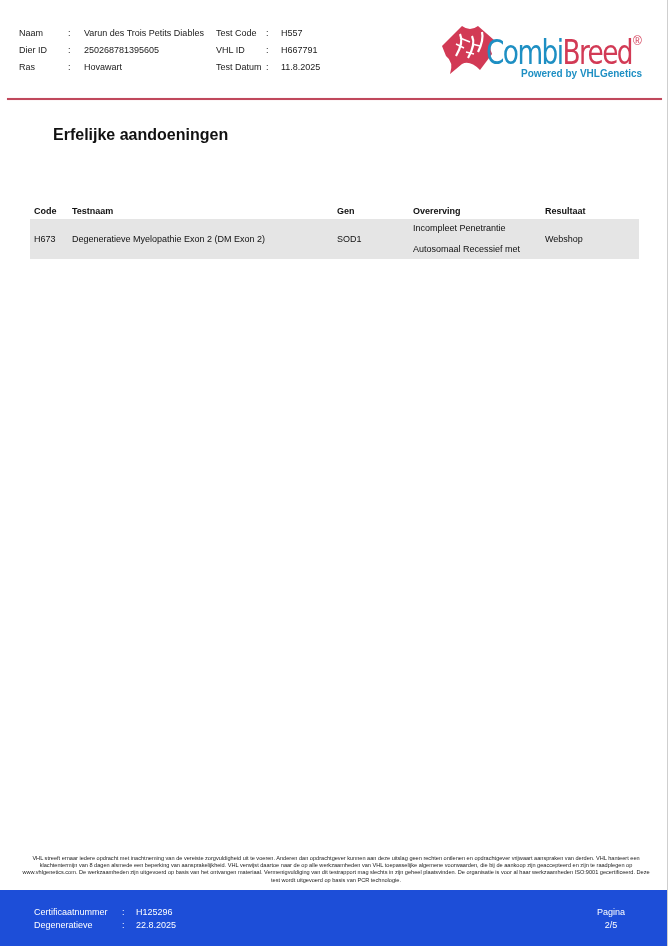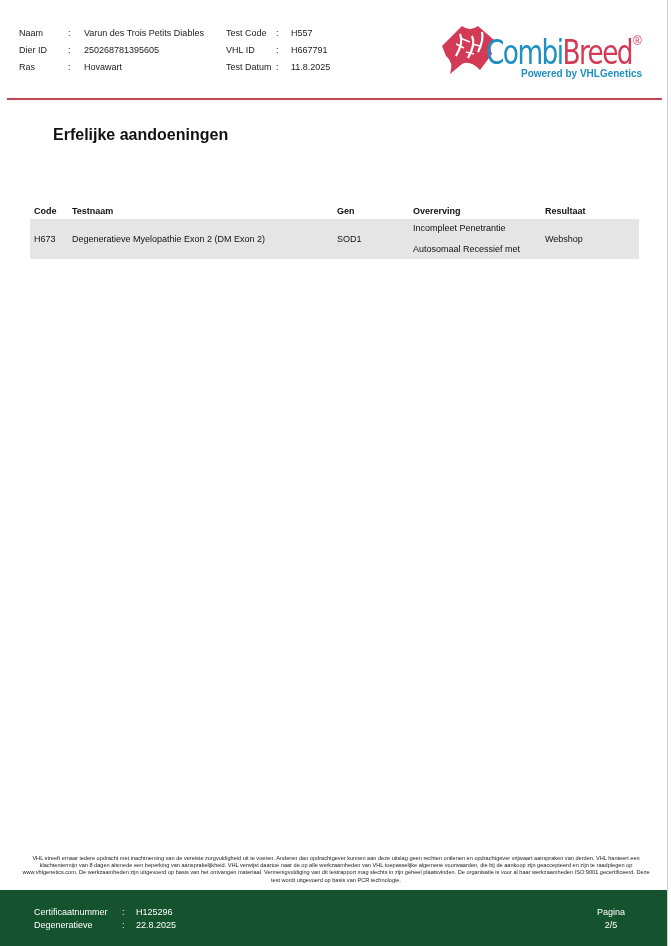--- a/index.html
+++ b/index.html
@@ -4,21 +4,21 @@
   <style>
     * { box-sizing: border-box; margin: 0; padding: 0; }
     html, body { width: 671px; height: 946px; background: #ffffff; overflow: hidden; }
     body { font-family: "Liberation Sans", "DejaVu Sans", sans-serif; color: #111; position: relative; }
     .page { position: absolute; left: 0; top: 0; width: 671px; height: 946px; background: #fff; }
     .right-edge { position: absolute; right: 3px; top: 0; width: 1px; height: 946px; background: #cfcfcf; }
 
     
     .info { position: absolute; top: 25px; font-size: 9px; line-height: 17px; color: #1a1a1a; }
     .info-left { left: 19px; }
-    .info-mid { left: 226px; }
+    .info-mid { left: 216px; }
     .info-row { display: flex; white-space: nowrap; }
     .info-left .lbl { width: 49px; }
     .info-left .sep { width: 16px; }
     .info-mid .lbl { width: 50px; }
     .info-mid .sep { width: 15px; }
 
     
     .logo { position: absolute; left: 436px; top: 20px; width: 230px; height: 65px; }
     .logo-mark { position: absolute; left: 4px; top: 2px; width: 62px; height: 52px; }
     .logo-text { position: absolute; left: 50px; top: 14px; font-size: 33px; font-family: "DejaVu Sans", sans-serif; letter-spacing: -2px; line-height: 38px; transform: scaleX(0.8); transform-origin: left top; white-space: nowrap; }
@@ -42,21 +42,21 @@
     .c-name { width: 265px; }
     .c-gen { width: 76px; }
     .c-over { width: 132px; }
     .c-res { width: 94px; }
     .over-lines { line-height: 21px; }
 
     
     .disclaimer { position: absolute; left: 18px; top: 855px; width: 636px; font-size: 5.6px; line-height: 7.2px; text-align: center; color: #222; }
 
     
-    .footer { position: absolute; left: 0; top: 890px; width: 667px; height: 56px; background: #14532d; color: #fff; }
+    .footer { position: absolute; left: 0; top: 890px; width: 667px; height: 56px; background: #1d4ed8; color: #fff; }
     .foot-info { position: absolute; left: 34px; top: 16px; font-size: 9px; line-height: 13px; }
     .foot-row { display: flex; white-space: nowrap; }
     .foot-row .lbl { width: 88px; }
     .foot-row .sep { width: 14px; }
     .foot-page { position: absolute; left: 597px; top: 16px; font-size: 9px; line-height: 13px; text-align: center; }
   </style>
 </head>
 <body>
 
 <div class="page">

